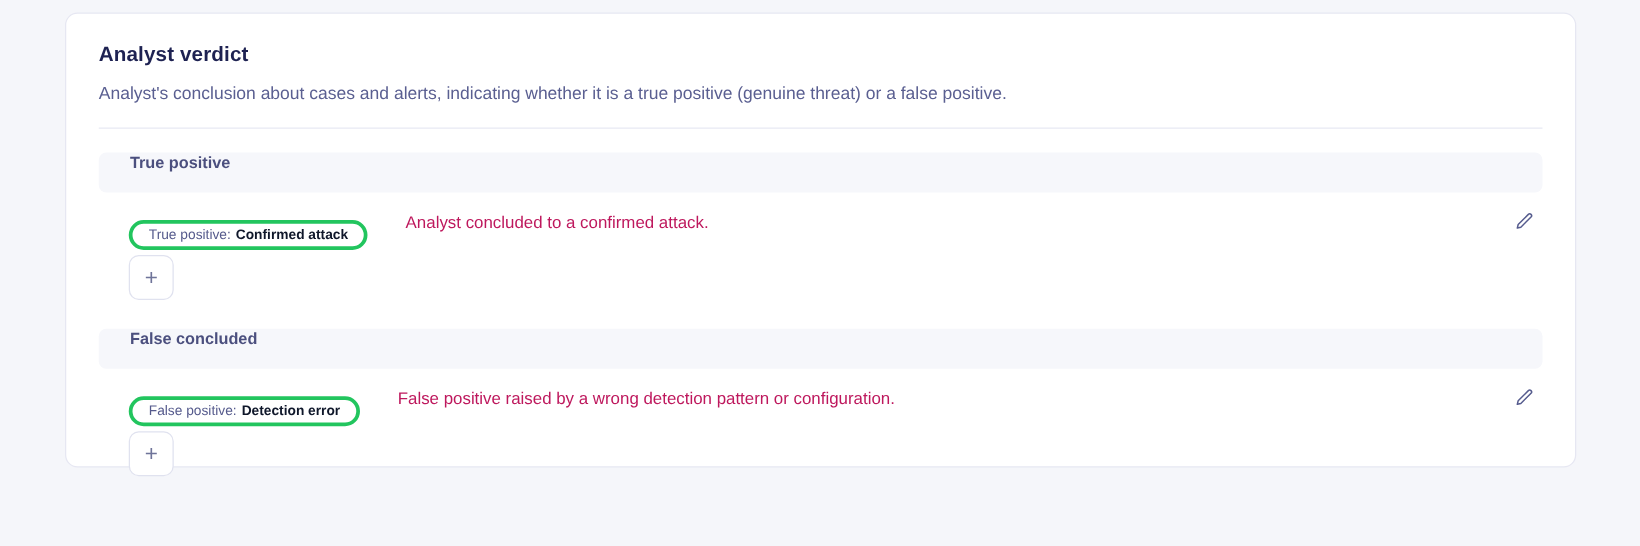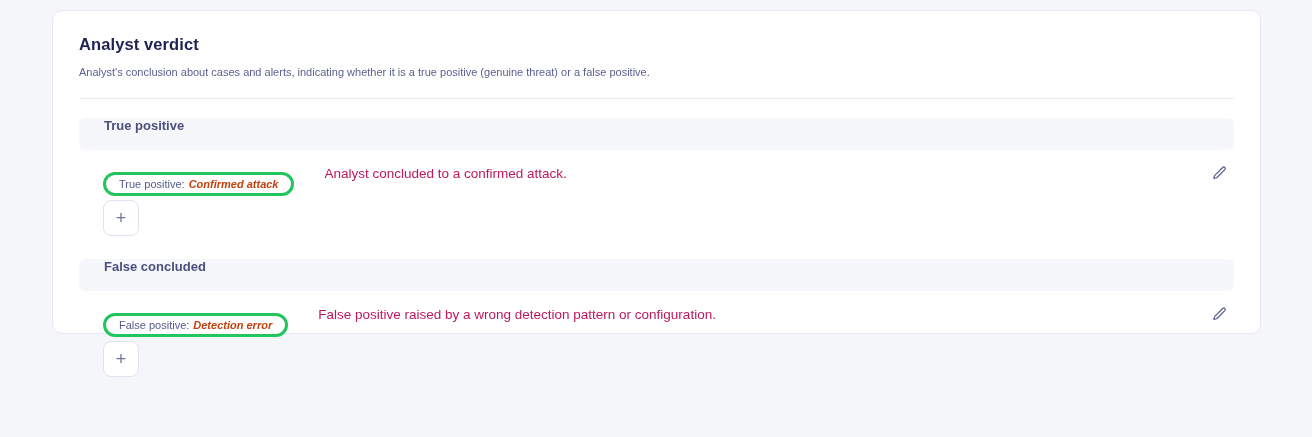--- a/index.html
+++ b/index.html
@@ -14,21 +14,21 @@
     font-family: "Liberation Sans", sans-serif;
     -webkit-font-smoothing: antialiased;
     overflow: hidden;
   }
 
   .card {
     position: absolute;
     left: 52px;
     top: 10px;
     width: 1209px;
-    height: 324px;
+    height: 364px;
     background: #ffffff;
     border: 1px solid #e6e7f2;
     border-radius: 10px;
     padding: 0 26px;
   }
 
   .card-header {
     padding-top: 24px;
     padding-bottom: 18px;
     border-bottom: 1px solid #e8e9f3;
@@ -37,21 +37,21 @@
   .page-title {
     margin: 0;
     font-size: 16.5px;
     font-weight: bold;
     color: #1e2252;
     letter-spacing: 0.1px;
   }
 
   .page-subtitle {
     margin: 11px 0 0 0;
-    font-size: 11px;
+    font-size: 14px;
     font-weight: normal;
     color: #5a5f91;
     line-height: 1.35;
   }
 
   .section-band {
     margin-top: 19px;
     height: 32px;
     background: #f6f7fb;
     border-radius: 6px;
@@ -81,23 +81,22 @@
     border: 3px solid #22c55e;
     border-radius: 999px;
     background: #ffffff;
     white-space: nowrap;
     font-size: 11px;
     color: #555a8c;
     margin-top: 20px;
   }
   .pill-strong {
     font-weight: bold;
-    color: #c2410c;
+    color: #0f172a;
     margin-left: 4px;
-    font-style: italic;
   }
 
   .entry-desc {
     margin-left: 30px;
     font-size: 13.5px;
     color: #be185d;
     flex: 1;
   }
 
   .edit-btn {

